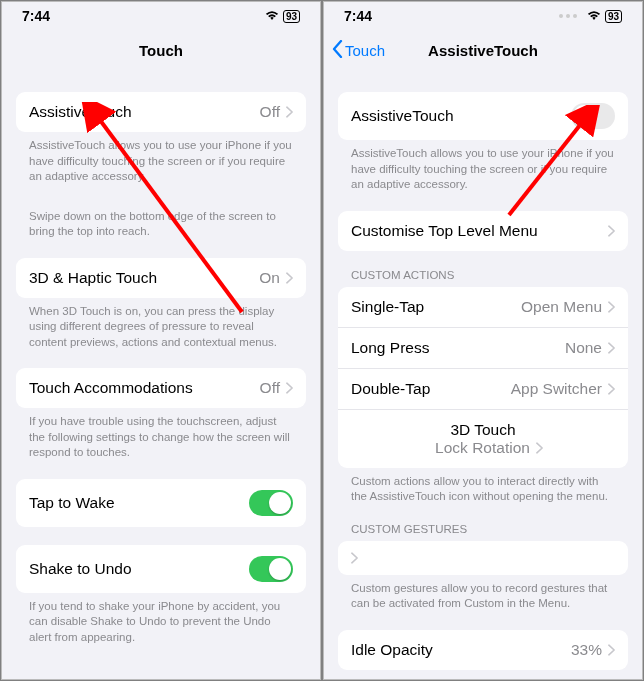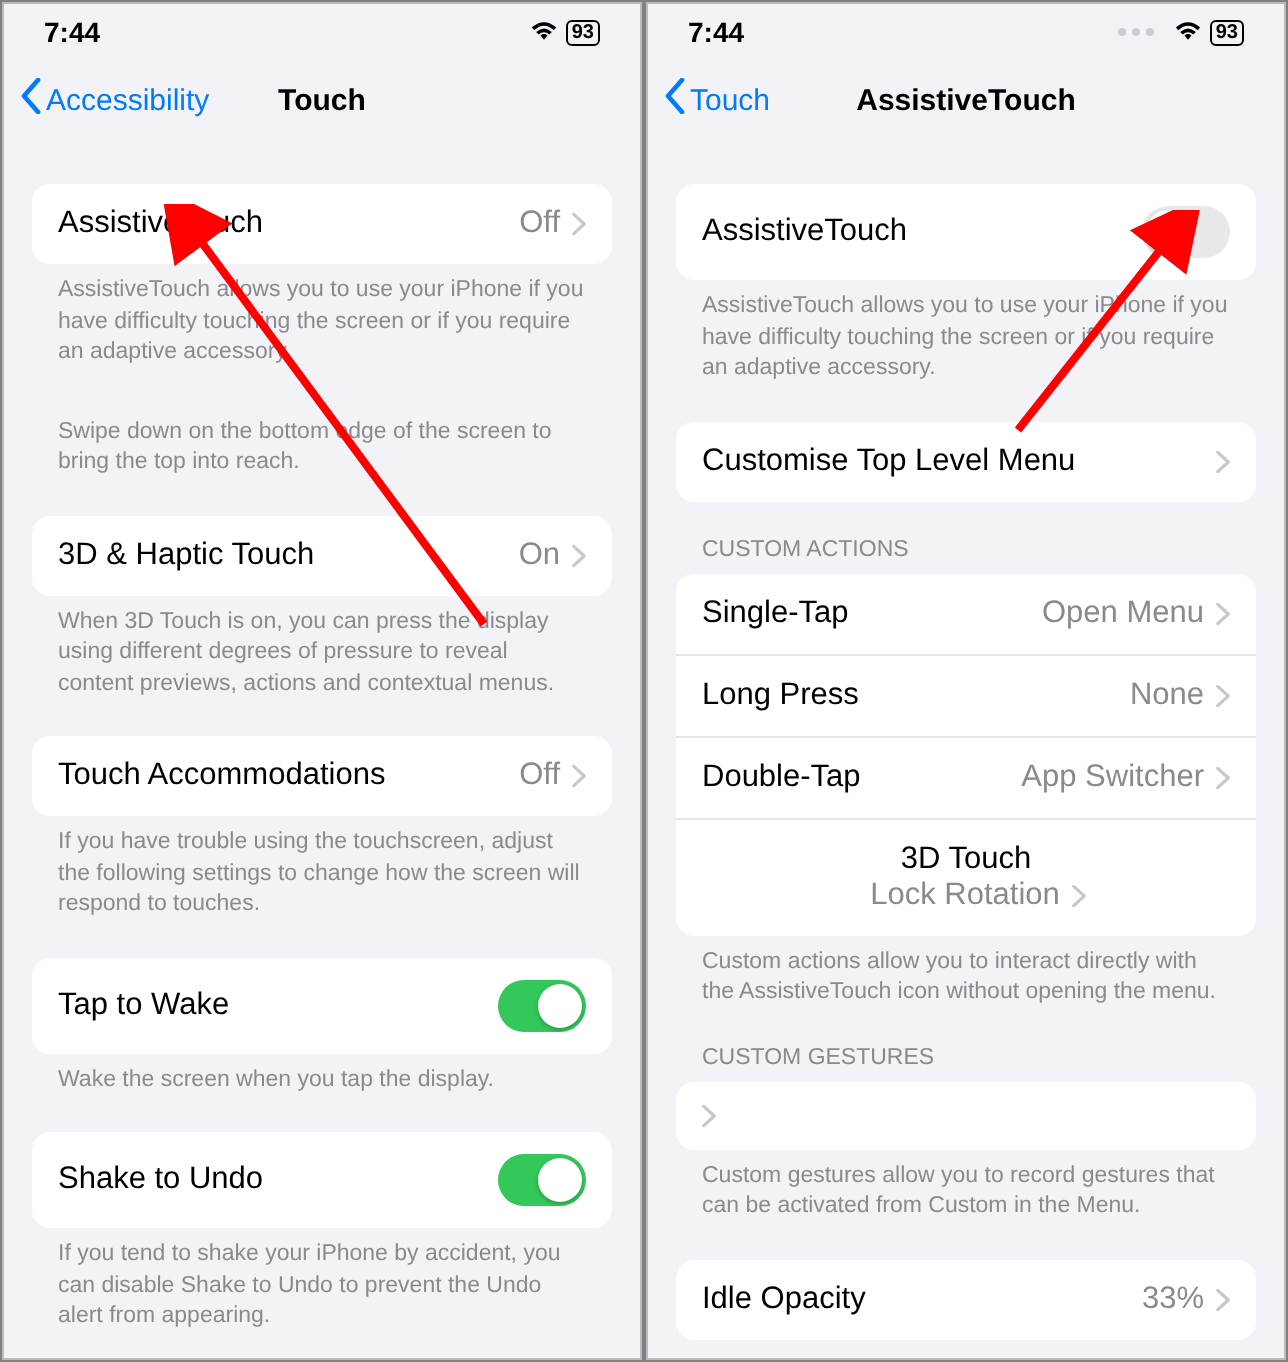--- a/index.html
+++ b/index.html
@@ -142,28 +142,20 @@
         <svg viewBox="0 0 16 12">
             <path d="M8 11 L10 8.5 Q8 7 6 8.5 Z M3.5 6.5 Q8 2.5 12.5 6.5 L11 8 Q8 5.5 5 8 Z M1 4 Q8 -2 15 4 L13.5 5.5 Q8 0.5 2.5 5.5 Z" fill="#000"></path>
           </svg>
       </span>
       <span class="batt">
           <span>93</span>
         </span>
     </span>
   </div>
   <div class="nav">
-    <div class="back">
-      <span>
-        <svg viewBox="0 0 12 18">
-            <path d="M9 1 L2 9 L9 17" stroke="#007aff" stroke-width="2.3" fill="none" stroke-linecap="round" stroke-linejoin="round"></path>
-          </svg>
-      </span>
-      <span>Accessibility</span>
-    </div>
     <div class="nav-title">Touch</div>
   </div>
 
   <div class="content">
     <div class="group">
       <div class="cell">
         <span>AssistiveTouch</span>
         <span class="trailing">
           <span class="value-label">Off</span>
           <span class="chevron">
@@ -210,21 +202,20 @@
       <div class="footer">If you have trouble using the touchscreen, adjust the following settings to change how the screen will respond to touches.</div>
     </div>
 
     <div class="group">
       <div class="cell">
         <span>Tap to Wake</span>
         <span class="toggle on">
             <span class="knob"></span>
           </span>
       </div>
-      <div class="footer">Wake the screen when you tap the display.</div>
     </div>
 
     <div class="group">
       <div class="cell">
         <span>Shake to Undo</span>
         <span class="toggle on">
             <span class="knob"></span>
           </span>
       </div>
       <div class="footer">If you tend to shake your iPhone by accident, you can disable Shake to Undo to prevent the Undo alert from appearing.</div>

